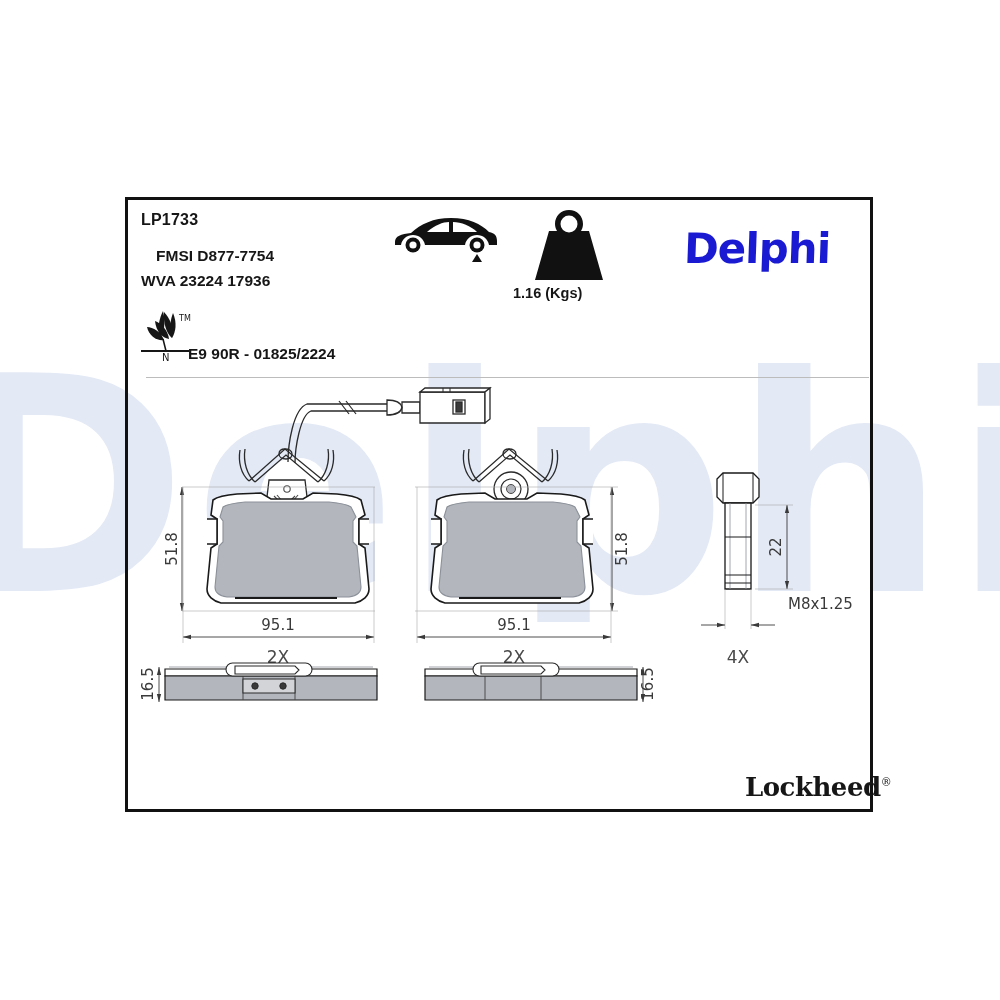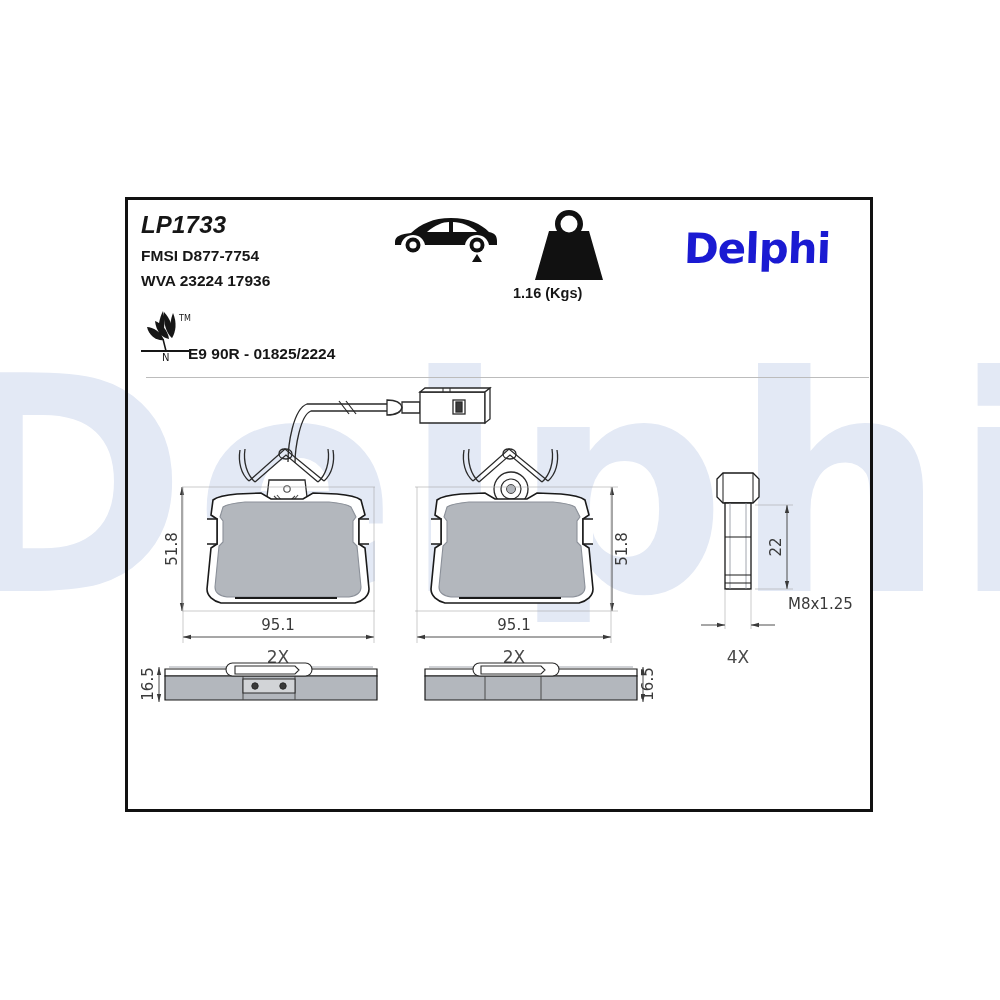--- a/index.html
+++ b/index.html
@@ -36,26 +36,25 @@
     border: 3px solid #111;
     box-sizing: border-box;
     z-index: 2;
     background: transparent;
   }
 
   
   .hdr { position: absolute; z-index: 5; }
   .part-no {
     left: 141px; top: 211px;
-    font-size: 24px; font-weight: 700; color: #161616;
+    font-size: 16px; font-weight: 700; color: #161616;
     letter-spacing: 0.2px;
-    font-style: italic;
   }
   .fmsi {
-    left: 141px; top: 247px;
+    left: 156px; top: 247px;
     font-size: 15.5px; font-weight: 700; color: #161616;
   }
   .wva {
     left: 141px; top: 272px;
     font-size: 15.5px; font-weight: 700; color: #161616;
   }
   .ece {
     left: 188px; top: 345px;
     font-size: 15.5px; font-weight: 700; color: #161616;
   }
@@ -155,20 +154,21 @@
   </svg>
 
   <svg class="weight-icon" viewBox="0 0 72 78">
     <path d="M36 2 C44 2 50 8 50 16 C50 19 49 21 48 23 L56 23 L70 72 L2 72 L16 23 L24 23 C23 21 22 19 22 16 C22 8 28 2 36 2 Z" fill="#111"></path>
     <circle cx="36" cy="16" r="8.5" fill="#fff"></circle>
   </svg>
   <div class="weight-label">1.16 (Kgs)</div>
 
   <div class="delphi-logo">Delphi</div>
 
+  <div class="lockheed"><span>Lockheed</span><sup>®</sup></div>
 
   <svg class="drawing" viewBox="0 0 748 615">
 
     <defs>
       <marker id="arrL" markerWidth="10" markerHeight="8" refX="9" refY="4" orient="auto">
         <path d="M9,4 L0,1.6 L0,6.4 Z" fill="#3a3a3a"></path>
       </marker>
       <marker id="arrR" markerWidth="10" markerHeight="8" refX="1" refY="4" orient="auto">
         <path d="M1,4 L10,1.6 L10,6.4 Z" fill="#3a3a3a"></path>
       </marker>

